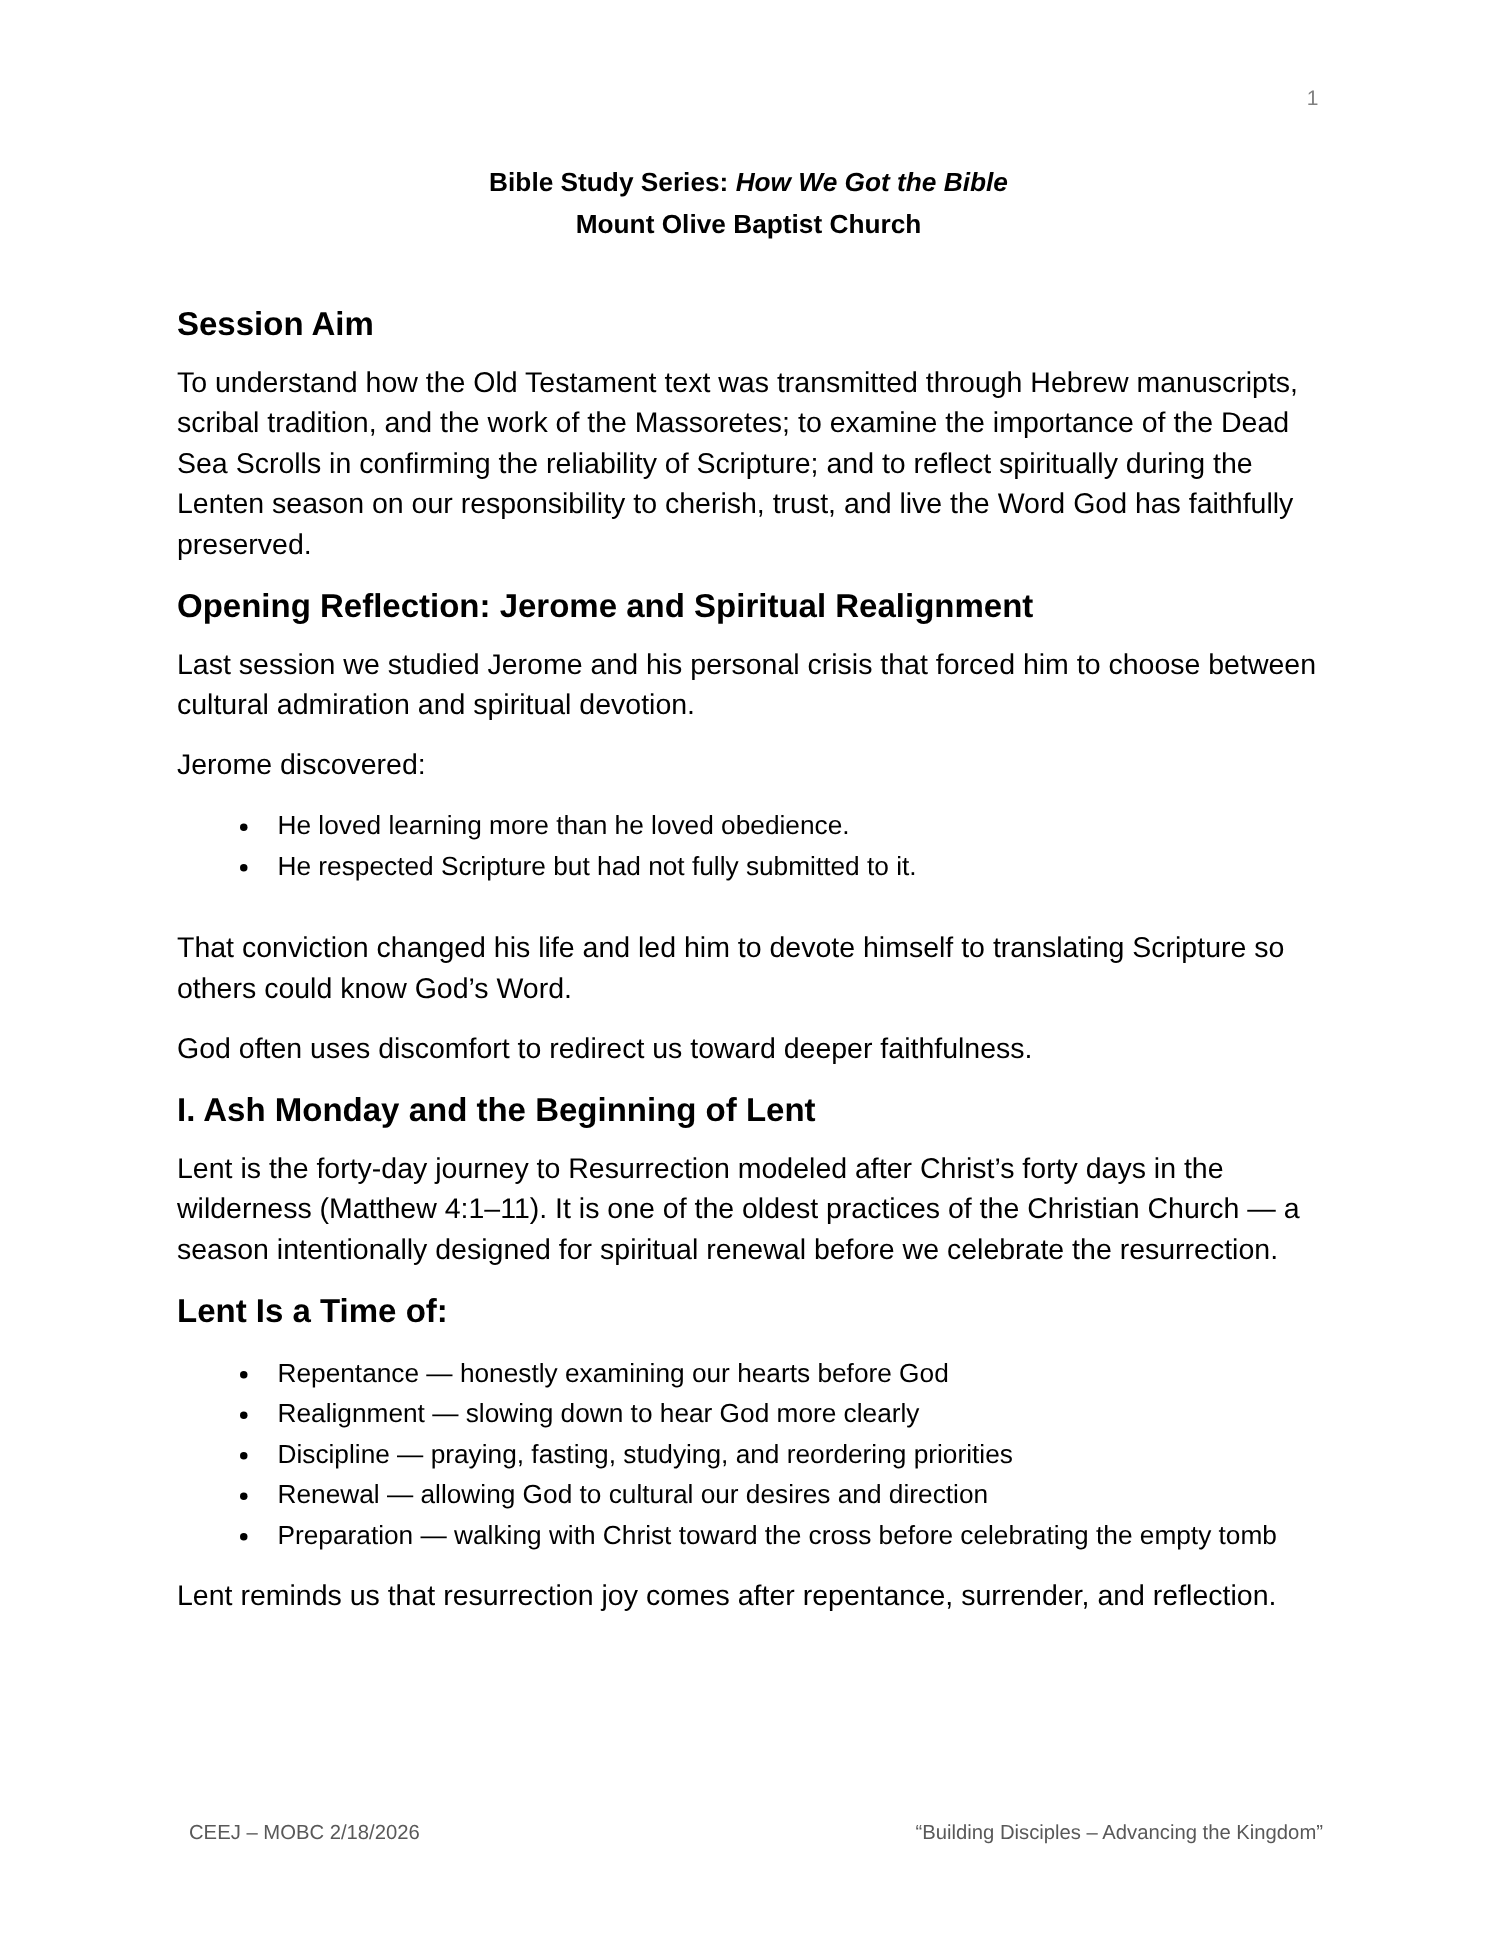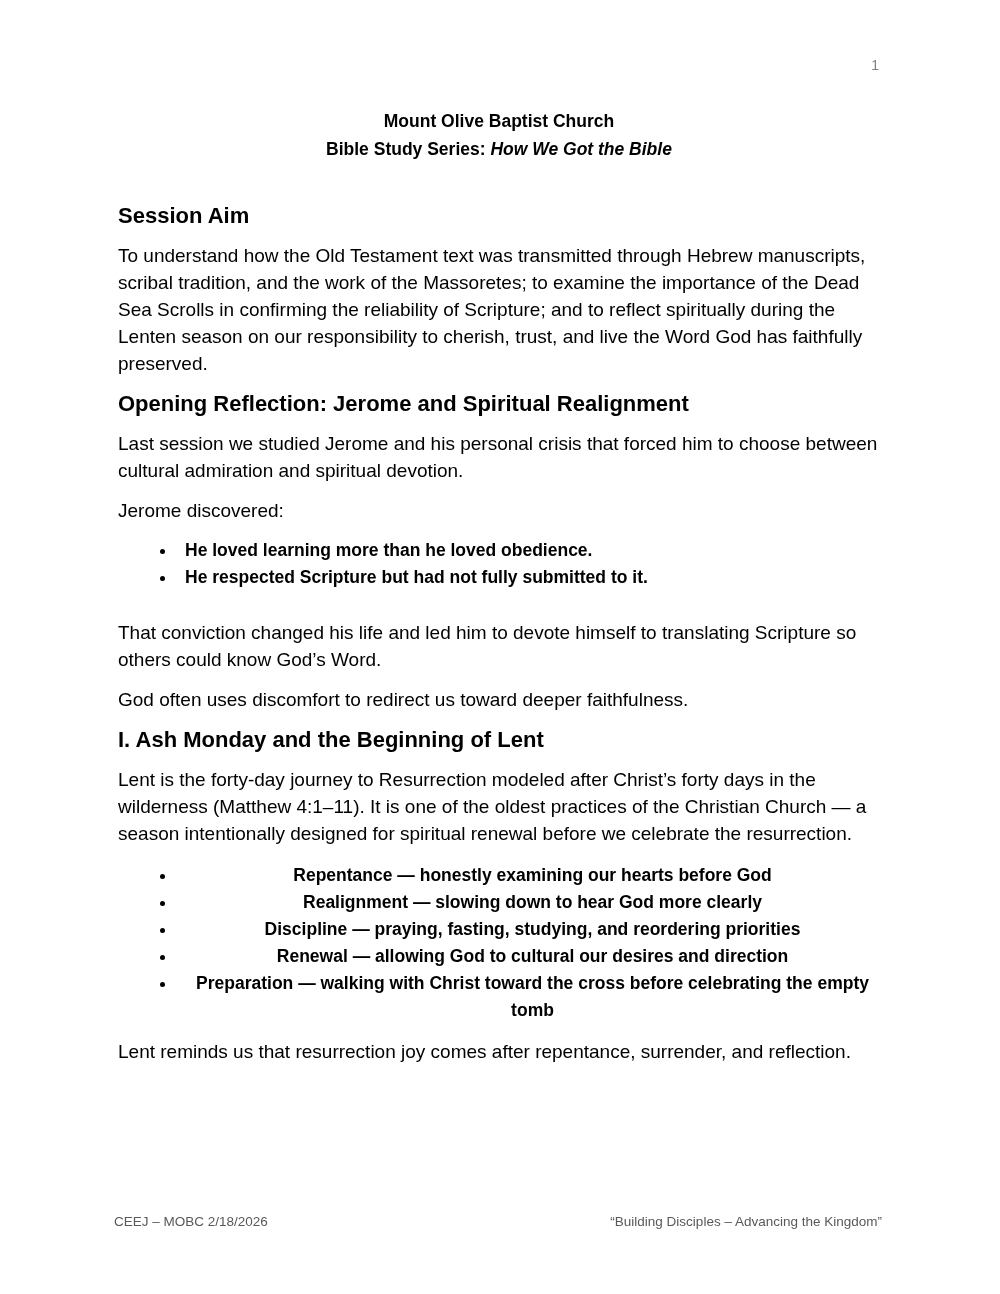--- a/index.html
+++ b/index.html
@@ -49,65 +49,66 @@
     line-height: 27px;
     margin: 0 0 13px 0;
   }
   p.tight { margin-bottom: 13px; }
   ul {
     margin: 0;
     padding-left: 59px;
     font-size: 17.5px;
     line-height: 27px;
   }
-  ul li { padding-left: 8px; font-weight: bold; }
+  ul li { padding-left: 8px; }
   ul.list-jerome { margin-top: 1px; margin-bottom: 28px; }
-  ul.list-lent { margin-top: 15px; margin-bottom: 14px; text-align: center; }
+  ul.list-lent { margin-top: 15px; margin-bottom: 14px; }
   .doc-footer {
     position: absolute;
-    left: 114px;
+    left: 126px;
     right: 118px;
     top: 1214px;
     display: flex;
     justify-content: space-between;
     font-size: 13.5px;
     line-height: 16px;
     color: #595959;
   }
 </style>
 </head>
 <body>
 
 <div class="page">
 
   <div class="page-number">1</div>
 
   <header class="doc-header">
+    <div><span>Bible Study Series: </span><span class="italic">How We Got the Bible</span></div>
     <div>Mount Olive Baptist Church</div>
-    <div><span>Bible Study Series: </span><span class="italic">How We Got the Bible</span></div>
   </header>
 
   <main>
 
     <h2>Session Aim</h2>
     <p>To understand how the Old Testament text was transmitted through Hebrew manuscripts, scribal tradition, and the work of the Massoretes; to examine the importance of the Dead Sea Scrolls in confirming the reliability of Scripture; and to reflect spiritually during the Lenten season on our responsibility to cherish, trust, and live the Word God has faithfully preserved.</p>
 
     <h2>Opening Reflection: Jerome and Spiritual Realignment</h2>
     <p>Last session we studied Jerome and his personal crisis that forced him to choose between cultural admiration and spiritual devotion.</p>
     <p class="tight">Jerome discovered:</p>
     <ul class="list-jerome">
       <li>He loved learning more than he loved obedience.</li>
       <li>He respected Scripture but had not fully submitted to it.</li>
     </ul>
     <p>That conviction changed his life and led him to devote himself to translating Scripture so others could know God’s Word.</p>
     <p>God often uses discomfort to redirect us toward deeper faithfulness.</p>
 
     <h2>I. Ash Monday and the Beginning of Lent</h2>
     <p>Lent is the forty-day journey to Resurrection modeled after Christ’s forty days in the wilderness (Matthew 4:1–11). It is one of the oldest practices of the Christian Church — a season intentionally designed for spiritual renewal before we celebrate the resurrection.</p>
 
+    <h2>Lent Is a Time of:</h2>
     <ul class="list-lent">
       <li>Repentance — honestly examining our hearts before God</li>
       <li>Realignment — slowing down to hear God more clearly</li>
       <li>Discipline — praying, fasting, studying, and reordering priorities</li>
       <li>Renewal — allowing God to cultural our desires and direction</li>
       <li>Preparation — walking with Christ toward the cross before celebrating the empty tomb</li>
     </ul>
     <p>Lent reminds us that resurrection joy comes after repentance, surrender, and reflection.</p>
 
   </main>

